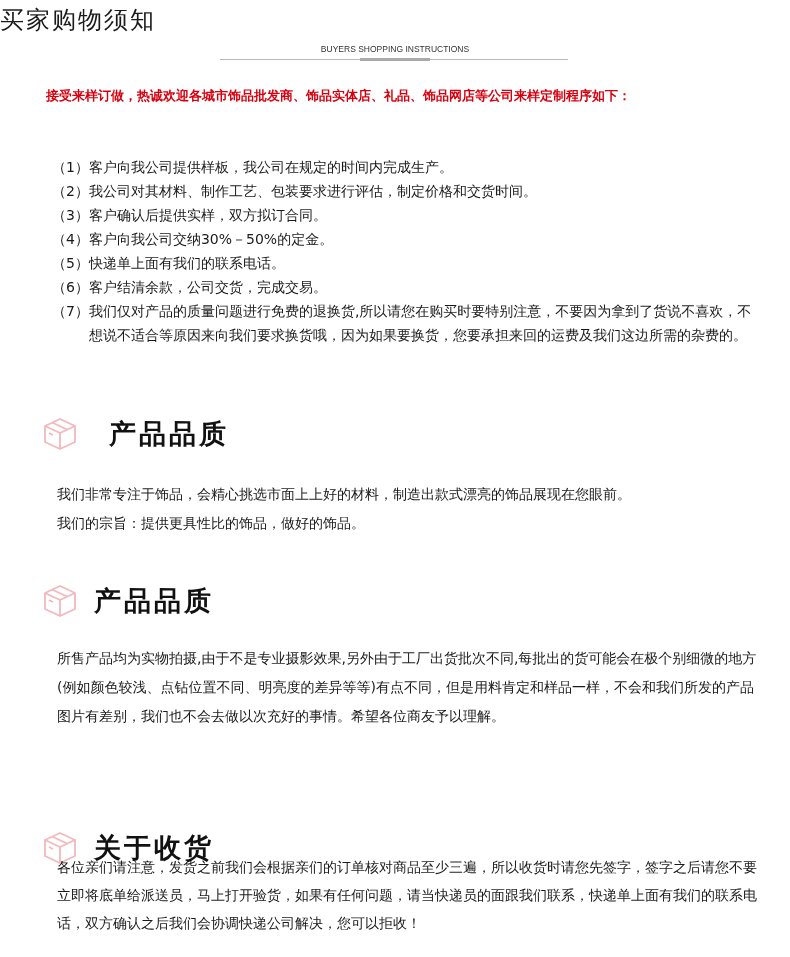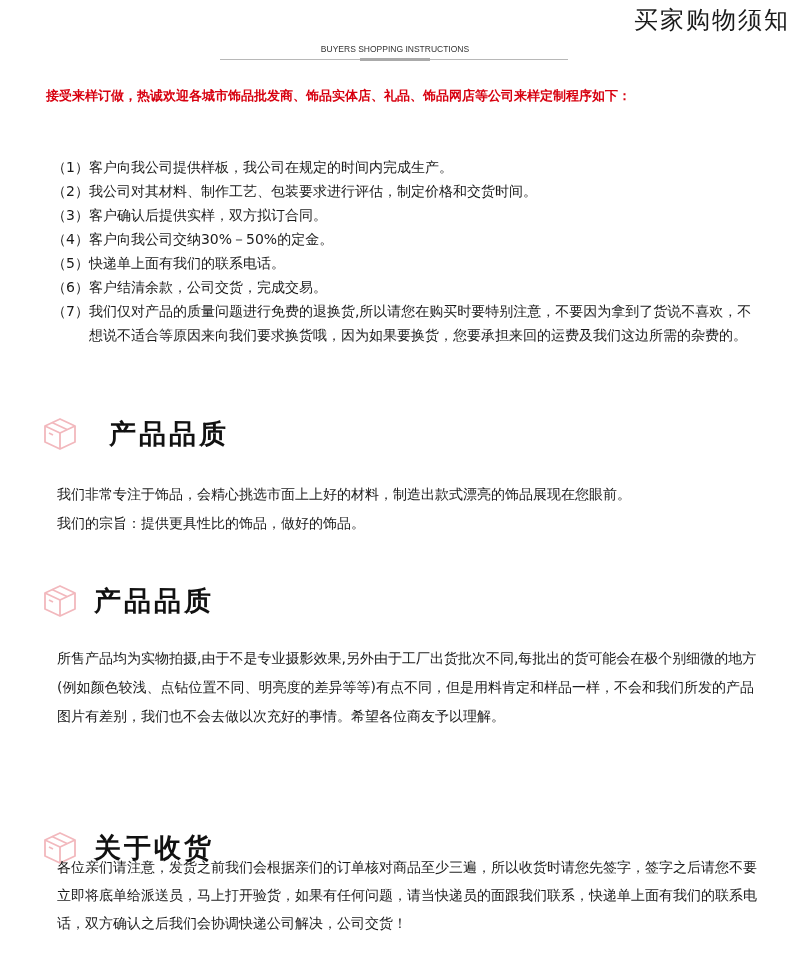--- a/index.html
+++ b/index.html
@@ -13,21 +13,21 @@
       position: relative;
       overflow: hidden;
       font-family: "DejaVu Sans", "Liberation Sans", sans-serif;
       color: #1a1a1a;
     }
     .header-title {
       position: absolute;
       top: 4px;
       left: 0;
       width: 790px;
-      text-align: right;
+      text-align: left;
       font-size: 24px;
       font-weight: 300;
       color: #1a1a1a;
       letter-spacing: 2px;
     }
     .header-sub {
       position: absolute;
       top: 44px;
       left: 0;
       width: 790px;
@@ -197,14 +197,14 @@
       <path d="M18 3 L33 10 L33 26 L18 33 L3 26 L3 10 Z"></path>
       <path d="M3 10 L18 17 L33 10"></path>
       <path d="M18 17 L18 33"></path>
       <path d="M10 6.5 L25 13.5"></path>
       <path d="M7 17 L11 19"></path>
     </g>
   </svg>
   <span class="title">关于收货</span>
 </div>
 <div class="para" style="top:844px; line-height:28px;">
-  <p>各位亲们请注意，发货之前我们会根据亲们的订单核对商品至少三遍，所以收货时请您先签字，签字之后请您不要立即将底单给派送员，马上打开验货，如果有任何问题，请当快递员的面跟我们联系，快递单上面有我们的联系电话，双方确认之后我们会协调快递公司解决，公司交货！</p>
+  <p>各位亲们请注意，发货之前我们会根据亲们的订单核对商品至少三遍，所以收货时请您先签字，签字之后请您不要立即将底单给派送员，马上打开验货，如果有任何问题，请当快递员的面跟我们联系，快递单上面有我们的联系电话，双方确认之后我们会协调快递公司解决，您可以拒收！</p>
 </div>
 
 </body></html>

